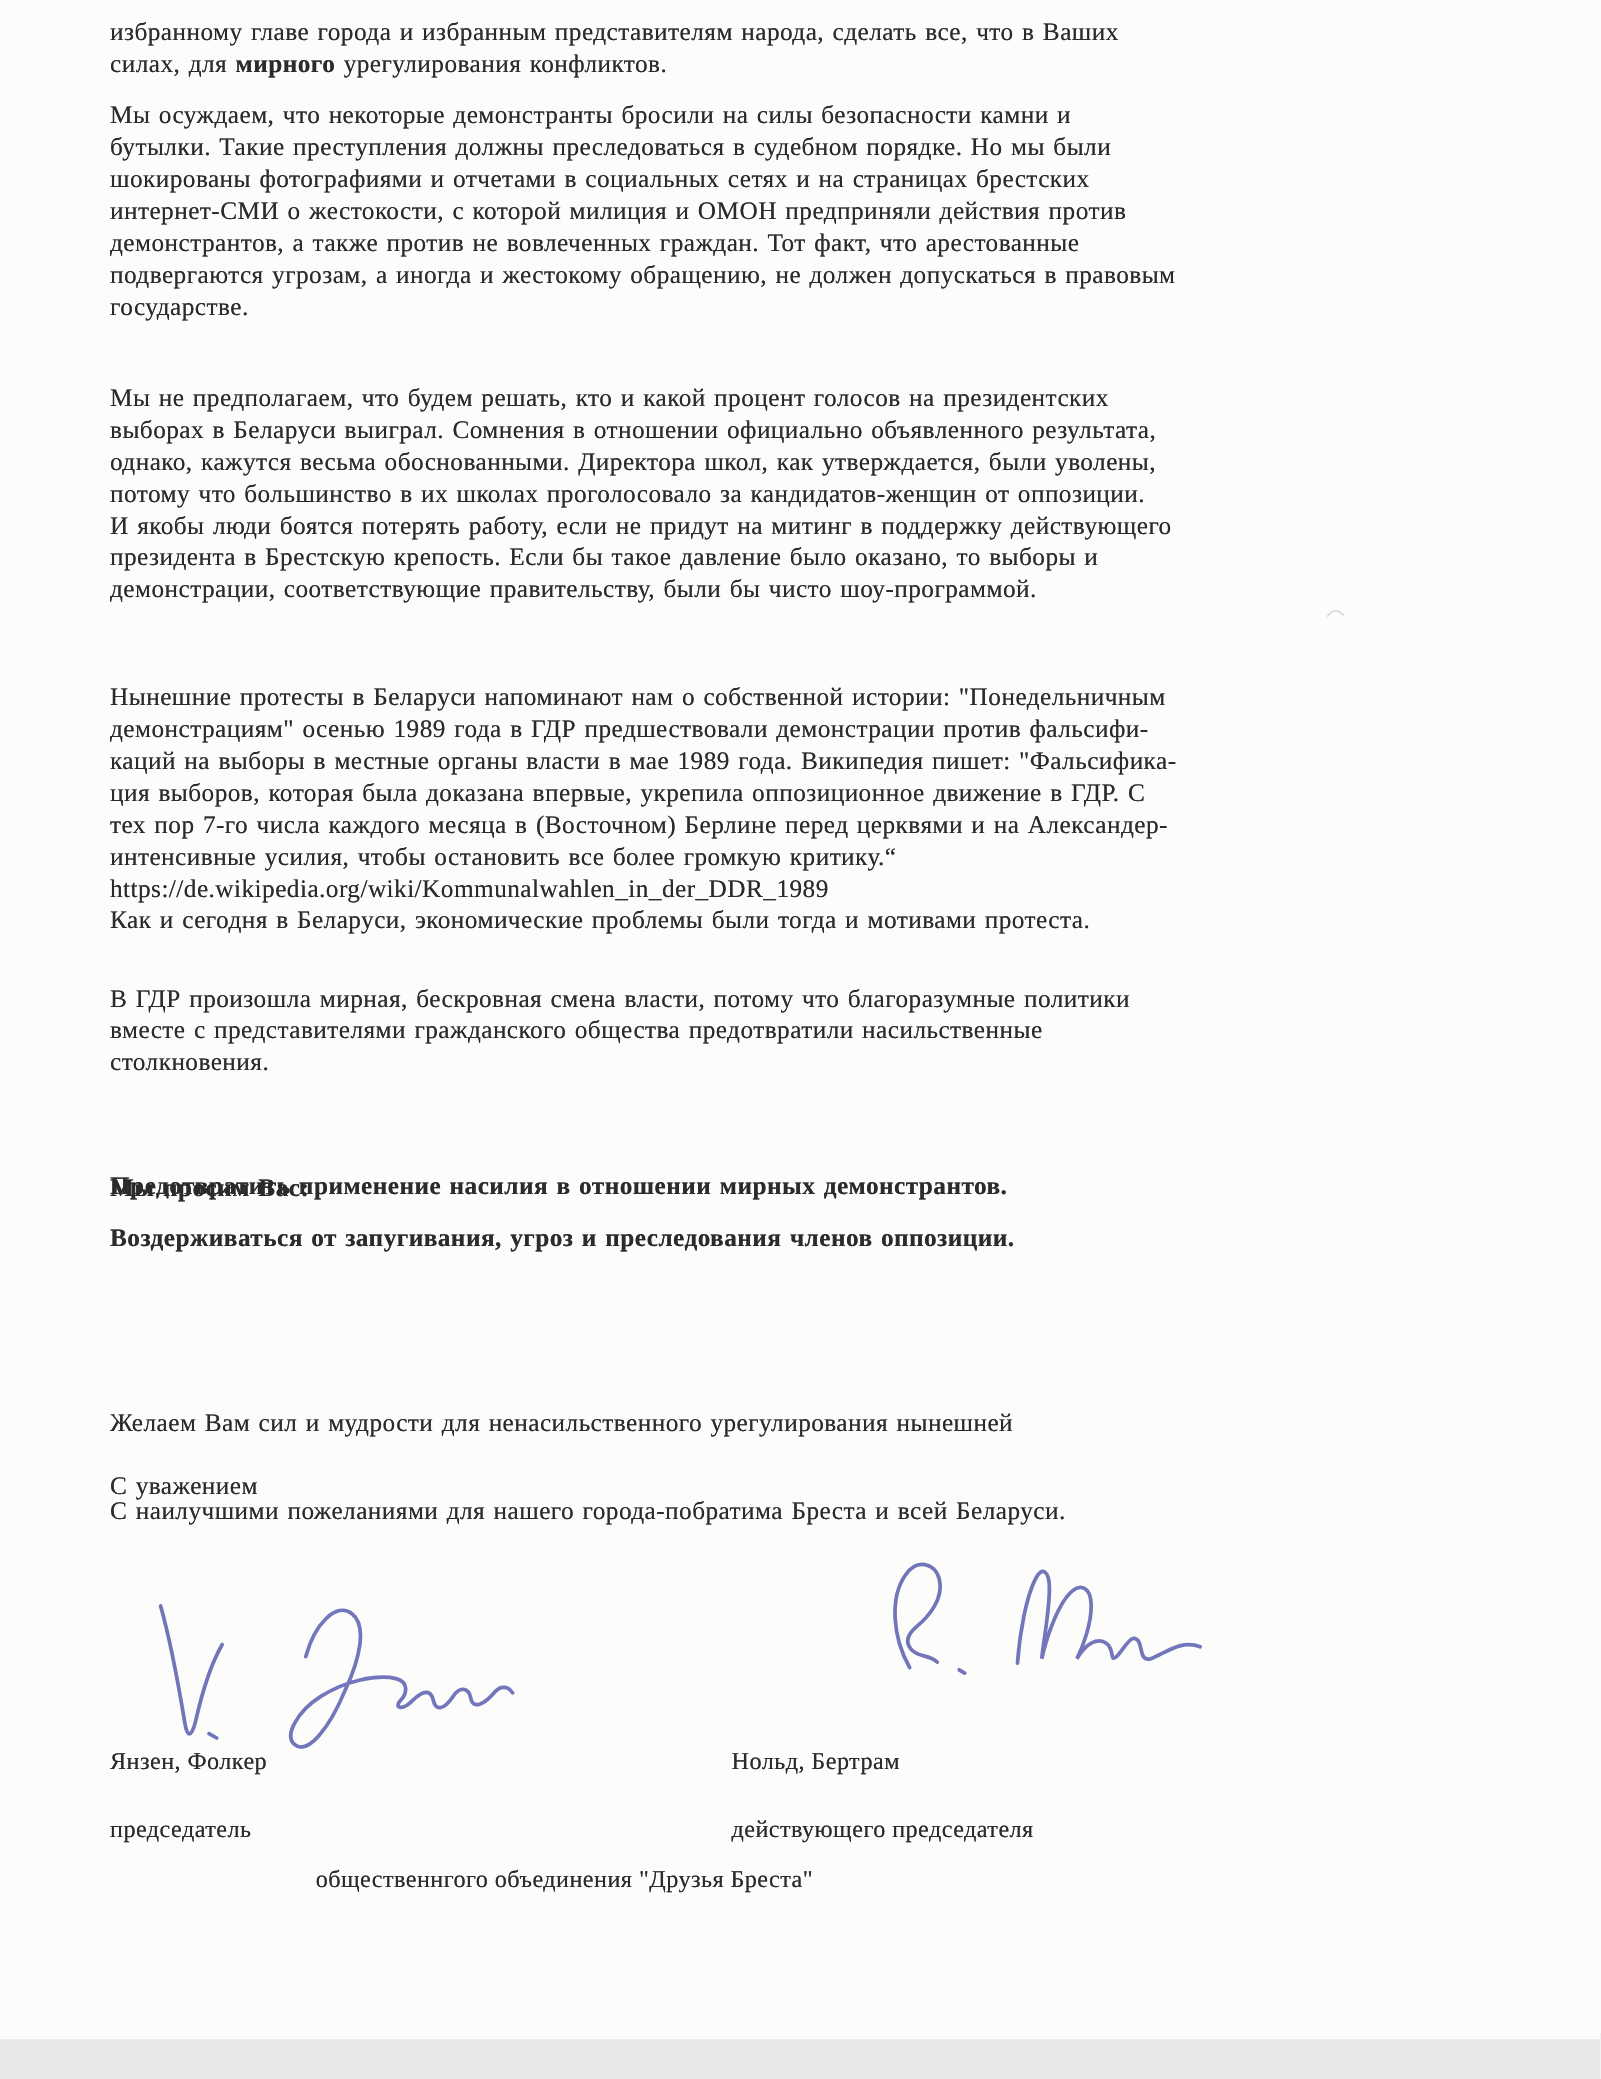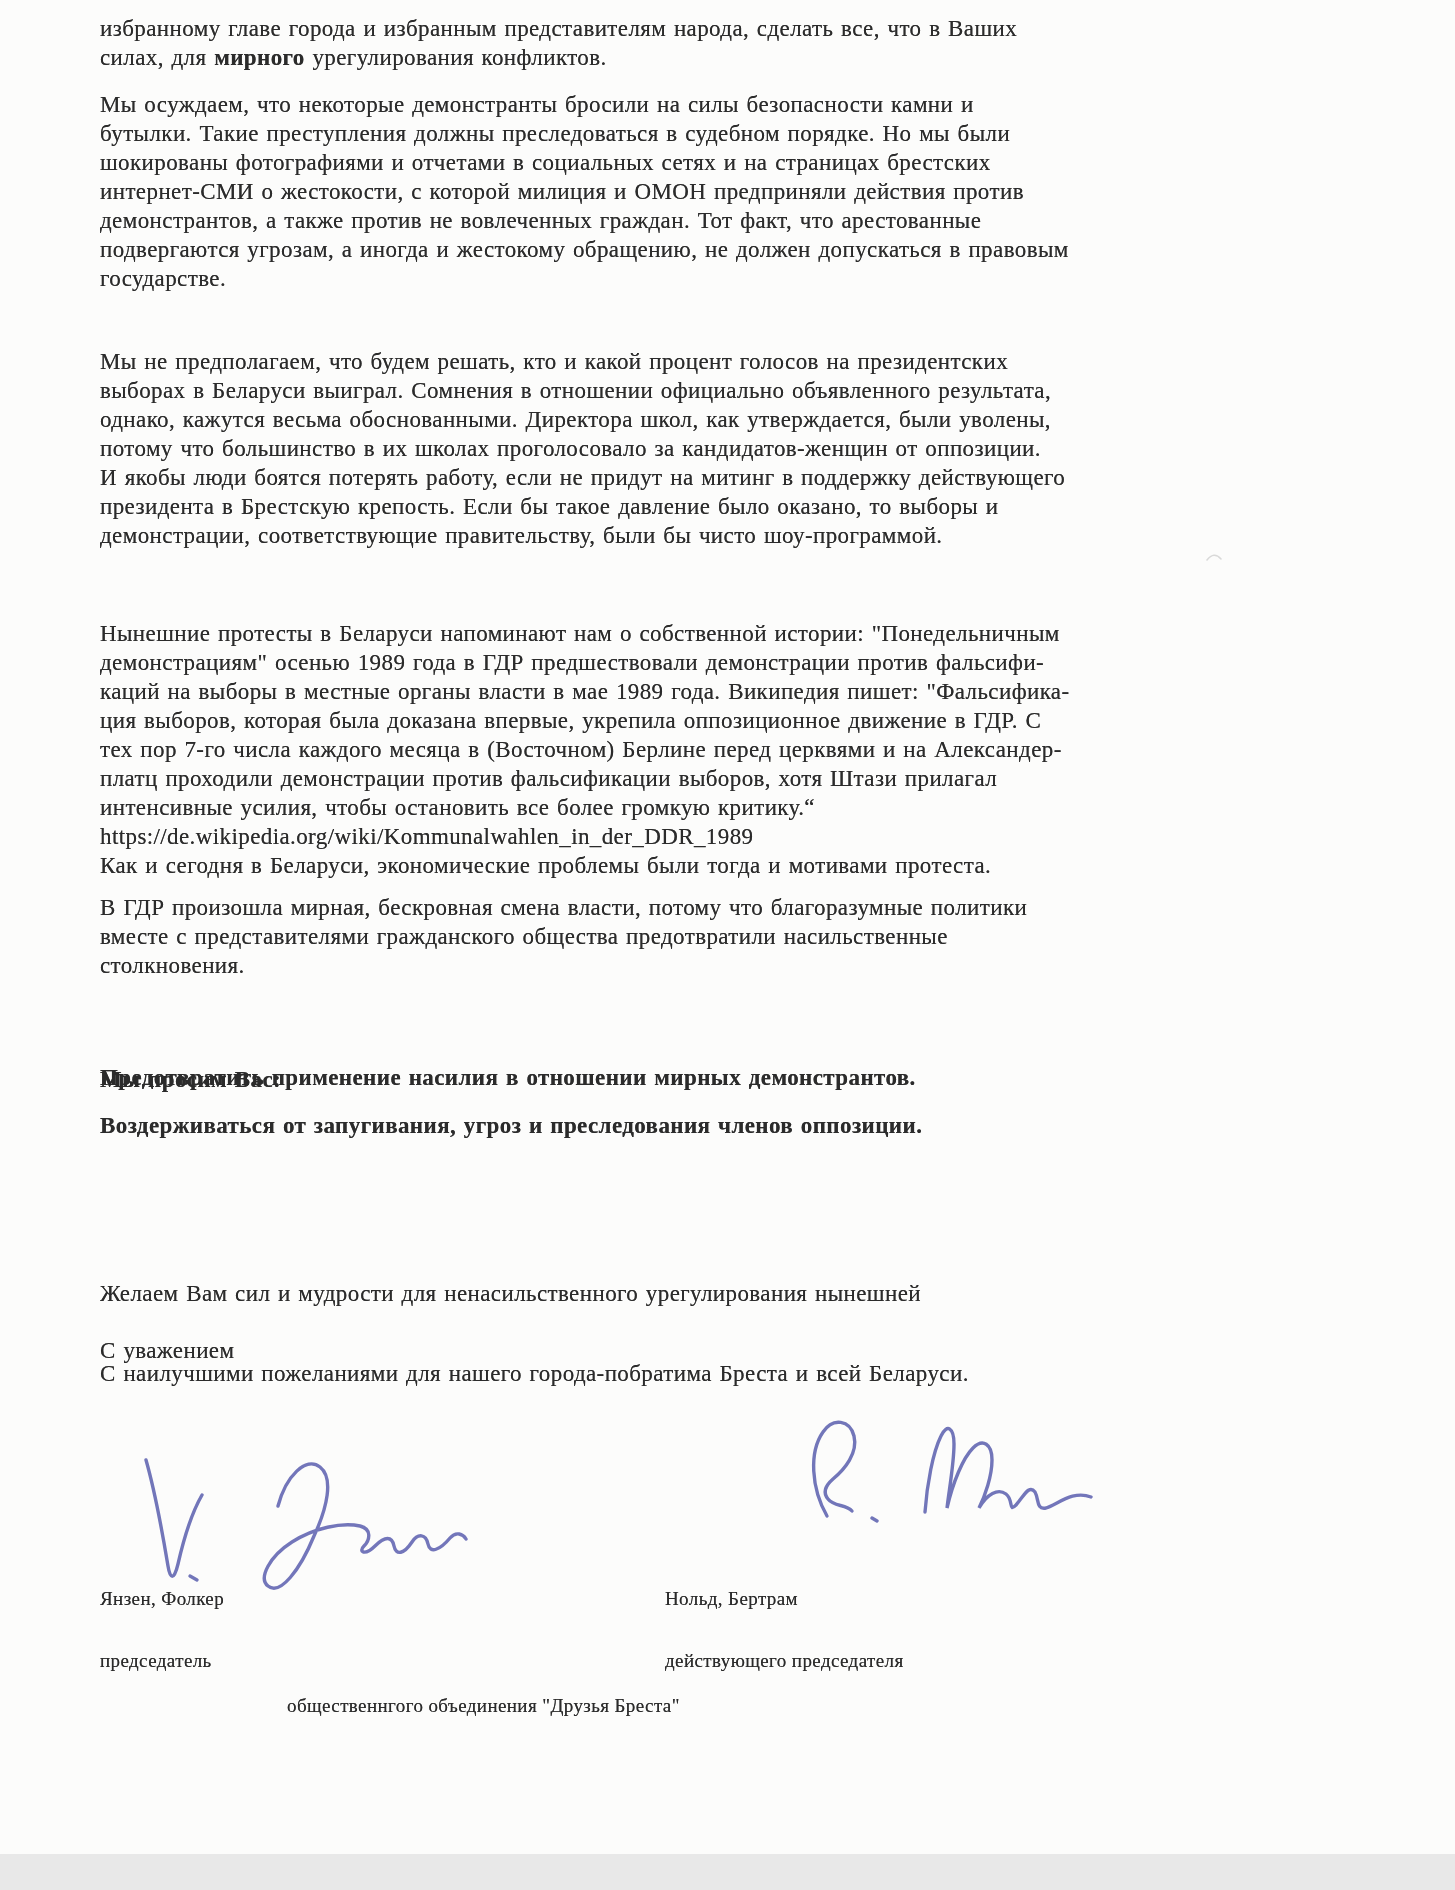--- a/index.html
+++ b/index.html
@@ -17,21 +17,21 @@
     font-size:23px;
     line-height:29px;
     letter-spacing:0.4px;
     word-spacing:1.5px;
     white-space:nowrap;
     text-shadow:0 0 0.6px rgba(45,45,45,0.75);
   }
   .b { font-weight:bold; }
   .req .ln { line-height:31px; font-weight:bold; }
   .close .ln { line-height:33px; }
-  .sig-label { position:absolute; font-size:19px; letter-spacing:0.4px; white-space:nowrap;
+  .sig-label { position:absolute; font-size:22px; letter-spacing:0.4px; white-space:nowrap;
                text-shadow:0 0 0.6px rgba(45,45,45,0.75);text-align:right; }
   .sig-svg { position:absolute; }
   .smudge { position:absolute; opacity:0.55; }
 </style>
 </head>
 <body>
 
 <div class="page">
 
   <div class="para" style="top:14px">
@@ -58,21 +58,20 @@
     <div class="ln">президента в Брестскую крепость. Если бы такое давление было оказано, то выборы и</div>
     <div class="ln">демонстрации, соответствующие правительству, были бы чисто шоу-программой.</div>
   </div>
 
   <div class="para" style="top:619px">
     <div class="ln">Нынешние протесты в Беларуси напоминают нам о собственной истории: "Понедельничным</div>
     <div class="ln">демонстрациям" осенью 1989 года в ГДР предшествовали демонстрации против фальсифи-</div>
     <div class="ln">каций на выборы в местные органы власти в мае 1989 года. Википедия пишет: "Фальсифика-</div>
     <div class="ln">ция выборов, которая была доказана впервые, укрепила оппозиционное движение в ГДР. С</div>
     <div class="ln">тех пор 7-го числа каждого месяца в (Восточном) Берлине перед церквями и на Александер-</div>
-    <div class="ln">платц проходили демонстрации против фальсификации выборов, хотя Штази прилагал</div>
     <div class="ln">интенсивные усилия, чтобы остановить все более громкую критику.“</div>
     <div class="ln">https://de.wikipedia.org/wiki/Kommunalwahlen_in_der_DDR_1989</div>
     <div class="ln">Как и сегодня в Беларуси, экономические проблемы были тогда и мотивами протеста.</div>
   </div>
 
   <div class="para" style="top:893px">
     <div class="ln">В ГДР произошла мирная, бескровная смена власти, потому что благоразумные политики</div>
     <div class="ln">вместе с представителями гражданского общества предотвратили насильственные</div>
     <div class="ln">столкновения.</div>
   </div>

